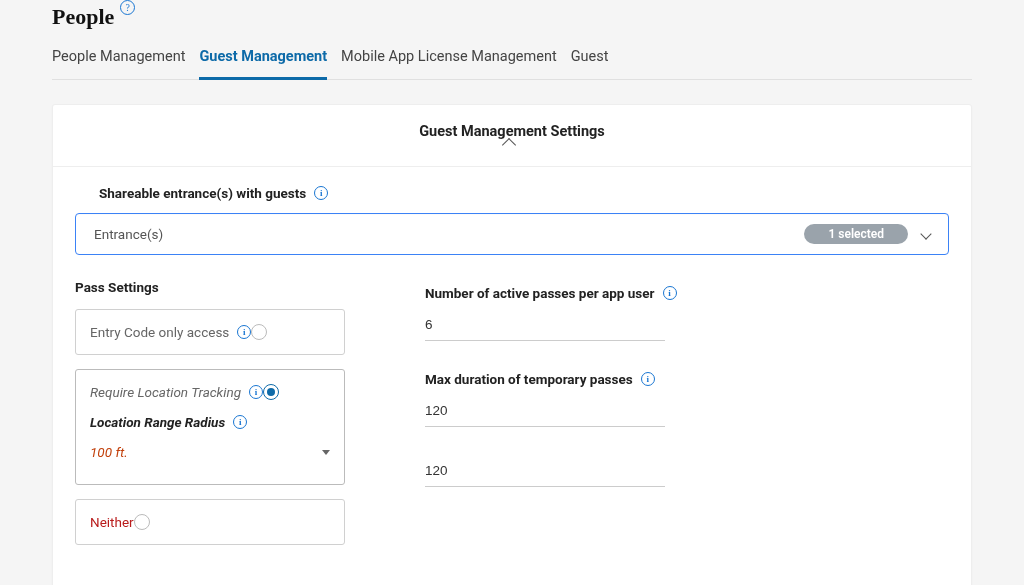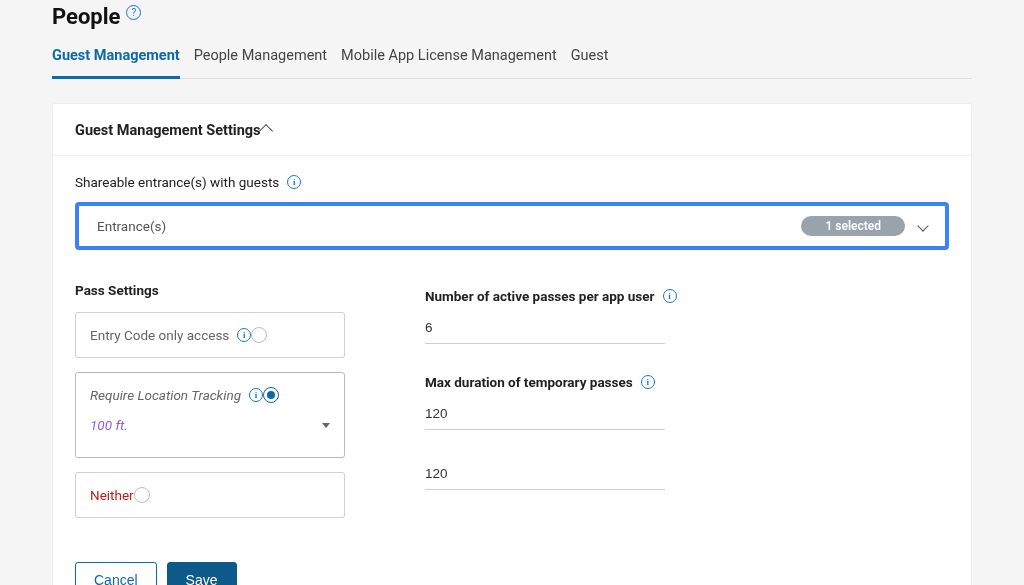--- a/index.html
+++ b/index.html
@@ -9,22 +9,23 @@
     color: #222;
     font-size: 14px;
   }
   .page {
     max-width: 960px;
     margin: 0 auto;
     padding: 4px 20px 30px 20px;
   }
   .header-row {
     display: flex;
-    align-items: center;
+    align-items: flex-start;
     gap: 6px;
+    font-family: Liberation Serif, serif;
   }
   .page-title {
     font-size: 22px;
     font-weight: 700;
     color: #111;
   }
   .help-circle {
     width: 15px; height: 15px;
     border: 1.2px solid #1976d2;
     border-radius: 50%;
@@ -61,56 +62,58 @@
     background: #fff;
     border: 1px solid #eee;
     border-radius: 3px;
     box-shadow: 0 1px 2px rgba(0,0,0,0.03);
   }
   .card-header {
     display: flex;
     align-items: center;
     padding: 18px 22px 16px 22px;
     border-bottom: 1px solid #eee;
+    flex-direction: column;
   }
   .card-title {
     font-weight: 700;
     font-size: 14.5px;
   }
   .chevron {
     width: 10px; height: 10px;
     border-right: 1.5px solid #555;
     border-bottom: 1.5px solid #555;
     transform: rotate(-135deg);
     margin-right: 6px;
   }
   .card-body {
     padding: 18px 22px 22px 22px;
   }
   .section-label {
-    font-weight: 400;
+    font-weight: 700;
     font-size: 13.5px;
     margin-bottom: 12px;
     display: flex;
     align-items: center;
     gap: 8px;
+    margin-left: 24px;
   }
   .info-icon {
     width: 14px; height: 14px;
     border: 1.2px solid #1976d2;
     border-radius: 50%;
     color: #1976d2;
     font-size: 9px;
     display: inline-flex;
     align-items: center;
     justify-content: center;
   }
   .info-icon::after { content: "i"; font-style: normal; font-weight: 600; font-family: serif;}
   .entrance-select {
-    border: 4px solid #3b82f6;
+    border: 1px solid #3b82f6;
     border-radius: 4px;
     padding: 10px 14px 10px 18px;
     display: flex;
     align-items: center;
     justify-content: space-between;
     box-shadow: inset 0 1px 1px rgba(0,0,0,0.02);
     cursor: pointer;
   }
   .entrance-placeholder {
     color: #555;
@@ -132,21 +135,21 @@
   .chev-down {
     width: 8px; height: 8px;
     border-right: 1.5px solid #555;
     border-bottom: 1.5px solid #555;
     transform: rotate(45deg);
     margin-right: 4px;
   }
   .columns {
     display: flex;
     gap: 80px;
-    margin-top: 32px;
+    margin-top: 24px;
   }
   .col-left { width: 270px; }
   .col-right { flex: 1; }
   .pass-settings-label {
     font-weight: 700;
     font-size: 13.5px;
     margin-bottom: 14px;
   }
   .radio-box {
     border: 1px solid #d0d0d0;
@@ -194,21 +197,21 @@
     margin-top: 14px;
     display: flex;
     align-items: center;
     gap: 8px;
   }
   .select-row {
     margin-top: 10px;
     display: flex;
     align-items: center;
     justify-content: space-between;
-    color: #8b5cf6;
+    color: #c2410c;
     font-size: 13.5px;
     padding: 4px 0 10px 0;
     cursor: pointer;
   }
   .tri-down {
     width: 0; height: 0;
     border-left: 4px solid transparent;
     border-right: 4px solid transparent;
     border-top: 5px solid #666;
   }
@@ -259,22 +262,22 @@
 </head>
 <body>
 
 <div class="page">
   <div class="header-row">
     <h1 class="page-title">People</h1>
     <span class="help-circle">?</span>
   </div>
 
   <div class="tabs">
+    <div class="tab">People Management</div>
     <div class="tab active">Guest Management</div>
-    <div class="tab">People Management</div>
     <div class="tab">Mobile App License Management</div>
     <div class="tab">Guest</div>
   </div>
 
   <div class="card">
     <div class="card-header">
       <div class="card-title">Guest Management Settings</div>
       <div class="chevron"></div>
     </div>
 
@@ -309,20 +312,24 @@
           <div class="radio-box selected">
             <div class="radio-row">
               <div class="radio-left">
                 <span>Require Location Tracking</span>
                 <span class="info-icon"></span>
               </div>
               <span class="radio-outer on">
                   <span class="radio-inner"></span>
                 </span>
             </div>
+            <div class="sub-label">
+              <span>Location Range Radius</span>
+              <span class="info-icon"></span>
+            </div>
             <div class="select-row">
               <span>100 ft.</span>
               <span class="tri-down"></span>
             </div>
           </div>
 
           <div class="radio-box">
             <div class="radio-row">
               <div class="radio-left" style="color:#b91c1c;">
                 <span>Neither</span>

